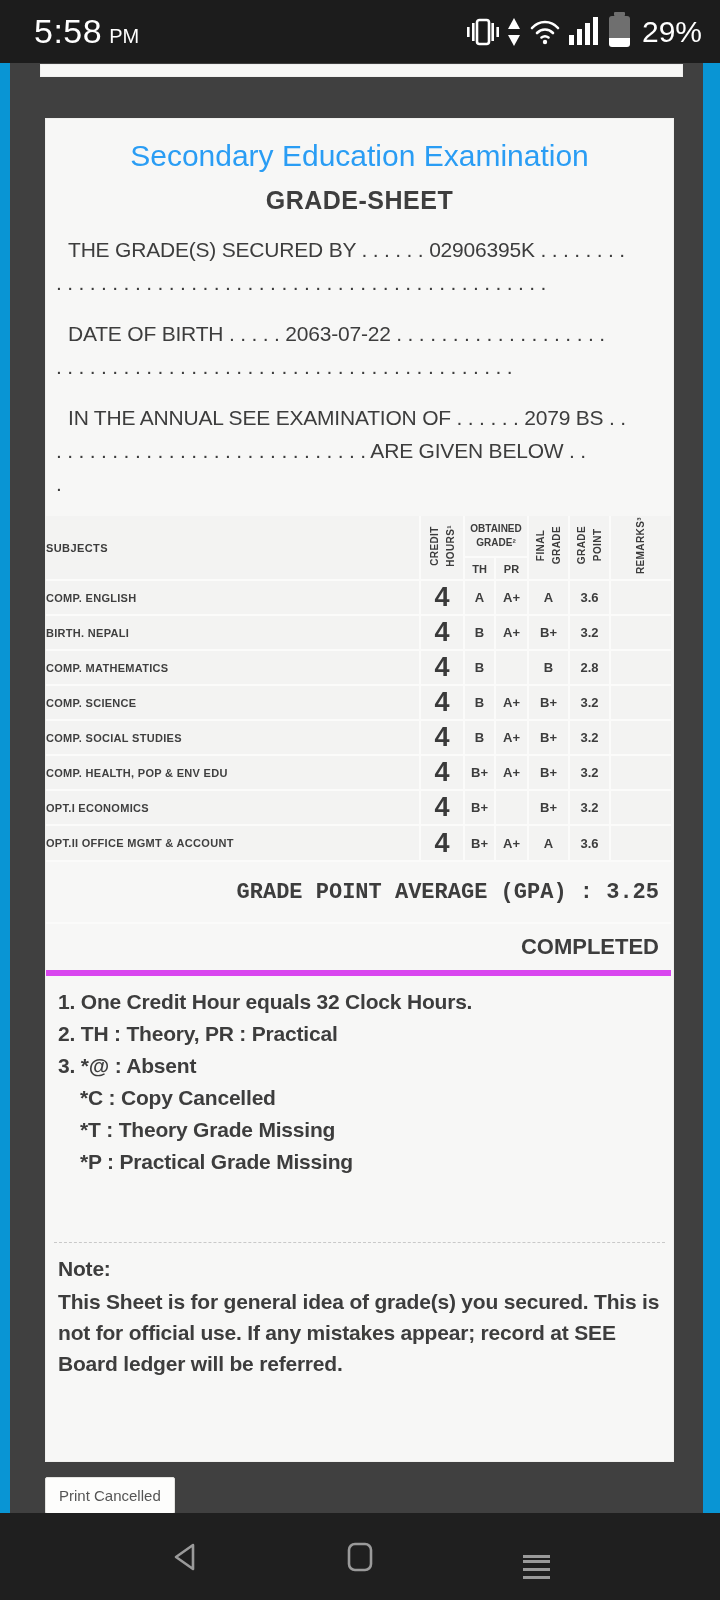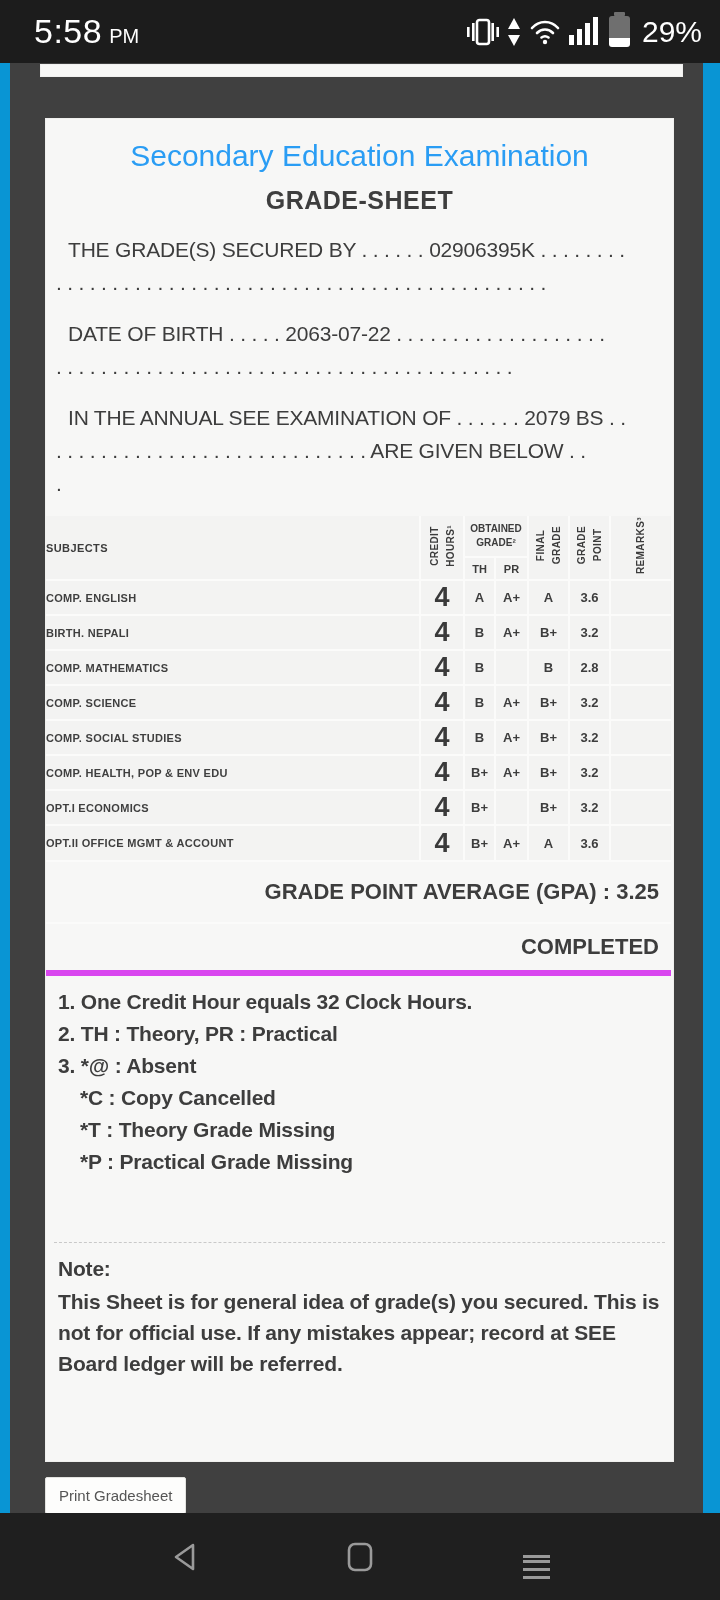--- a/index.html
+++ b/index.html
@@ -51,21 +51,21 @@
     white-space:pre-line;font-size:10px;line-height:1.55;letter-spacing:0.4px;font-weight:700;}
   .grades tbody td{height:35px;}
   .td-subject{font-size:11px;font-weight:700;color:#3f3f3f;padding-left:12px;letter-spacing:0.3px;}
   .td-credit{font-size:27px;font-weight:700;text-align:center;color:#3a3a3a;}
   .td-grade{font-size:13px;font-weight:700;text-align:center;color:#3d3d3d;}
 
   
   .summary-row{width:625px;box-sizing:border-box;border-top:2px solid #fbfbfa;display:flex;
     align-items:center;justify-content:flex-end;padding-right:12px;font-size:22px;
     font-weight:700;color:#3d3d3d;}
-  .summary-gpa{height:62px;}
+  .summary-gpa{height:62px;font-family:Liberation Mono, monospace;}
   .summary-status{height:54px;border-bottom:6px solid #d946ef;}
 
   
   .notes{padding:10px 12px 0;font-size:21px;font-weight:700;line-height:32px;letter-spacing:-0.2px;}
   .notes .indent{padding-left:22px;}
   .divider{margin:64px 8px 0;border-top:1px dashed #c9c9c9;height:0;}
   .note-block{padding:10px 12px 0;font-size:21px;font-weight:700;line-height:31px;letter-spacing:-0.2px;}
   .note-heading{margin-bottom:2px;}
 
   
@@ -264,21 +264,21 @@
     </div>
 
     <div class="divider"></div>
 
     <div class="note-block">
       <div class="note-heading">Note:</div>
       <div>This Sheet is for general idea of grade(s) you secured. This is not for official use. If any mistakes appear; record at SEE Board ledger will be referred.</div>
     </div>
   </div>
 
-  <button class="print-btn">Print Gradesheet</button>
+  <button class="print-btn">Print Cancelled</button>
 
   <div class="nav-bar">
     <button class="nav-btn">
       <svg width="26" height="30" viewBox="0 0 26 30">
         <path d="M22 3 L5 15 L22 27 Z" fill="none" stroke="#9a9a9a" stroke-width="2.6" stroke-linejoin="round"></path>
       </svg>
     </button>
     <button class="nav-btn">
       <svg width="26" height="30" viewBox="0 0 26 30">
         <rect x="2" y="2" width="22" height="26" rx="6" fill="none" stroke="#9a9a9a" stroke-width="2.6"></rect>

